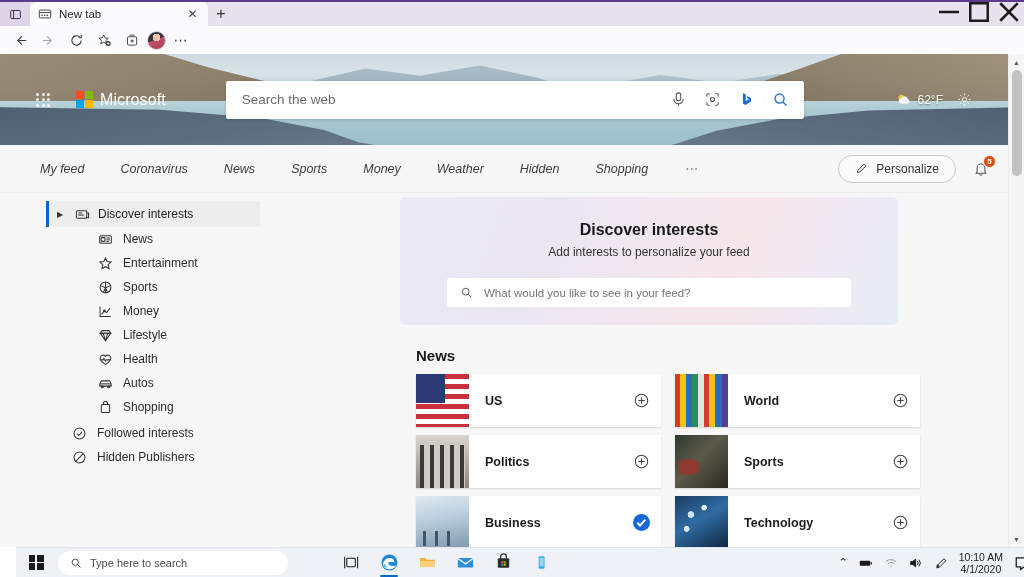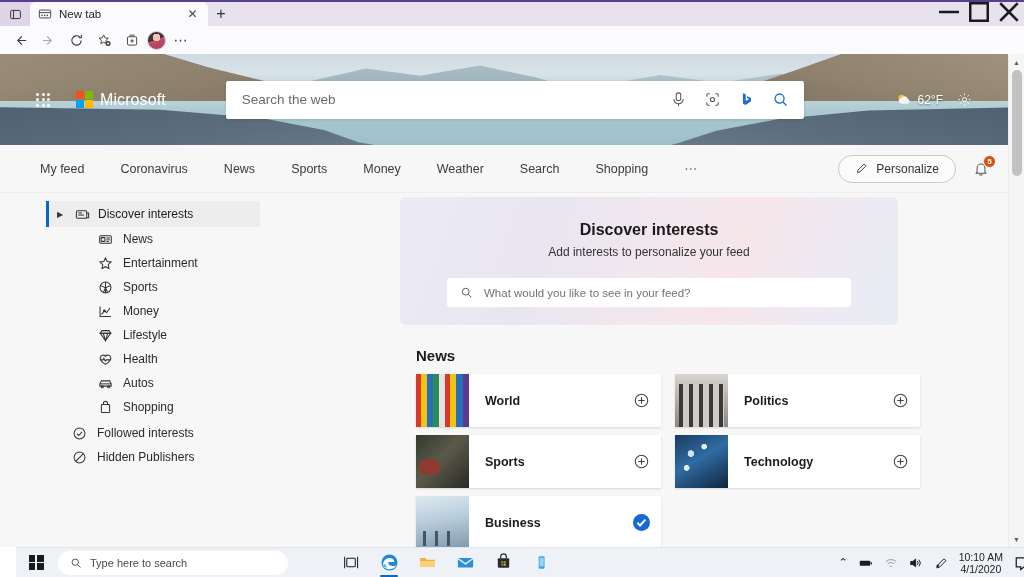--- a/index.html
+++ b/index.html
@@ -164,21 +164,21 @@
   .gear-w { color: #fff; display: flex; align-items: center; }
   .gear-w svg { width: 15px; height: 15px; }
 
   
   .navrow {
     position: relative; width: 1008px; height: 48px; background: #f7f7f7;
     display: flex; align-items: center; padding: 0 16px 0 40px;
     border-bottom: 1px solid #ededed;
   }
   .navitem { font-size: 12.5px; color: #3b3b3b; margin-right: 36px;
-    white-space: nowrap; }
+    white-space: nowrap; font-style: italic; }
   .navitem.more { color: #666; letter-spacing: 1px; font-size: 13px; }
   .nav-right { margin-left: auto; display: flex; align-items: center; gap: 14px; }
   .personalize {
     display: flex; align-items: center; gap: 8px; height: 28px;
     padding: 0 16px; border: 1px solid #c9c9c9; border-radius: 14px;
     background: #fbfbfb; font-size: 12px; color: #333;
   }
   .personalize svg { width: 13px; height: 13px; }
   .bell-wrap { position: relative; width: 22px; height: 22px;
     display: flex; align-items: center; justify-content: center; }
@@ -521,21 +521,21 @@
       </div>
     </div>
 
     <div class="navrow">
       <span class="navitem">My feed</span>
       <span class="navitem">Coronavirus</span>
       <span class="navitem">News</span>
       <span class="navitem">Sports</span>
       <span class="navitem">Money</span>
       <span class="navitem">Weather</span>
-      <span class="navitem">Search</span>
+      <span class="navitem">Hidden</span>
       <span class="navitem">Shopping</span>
       <span class="navitem more">⋯</span>
 
       <div class="nav-right">
         <div class="personalize">
           <span style="display:flex;align-items:center">
             <svg viewBox="0 0 16 16" fill="none" stroke="#333" stroke-width="1.1">
               <path d="M11.3 2.4l2.3 2.3-7.6 7.6-3 .7.7-3z"></path>
             </svg>
           </span>
@@ -656,20 +656,31 @@
                 <line x1="10.2" y1="10.2" x2="14" y2="14"></line>
             </svg>
             <span class="ph">What would you like to see in your feed?</span>
           </div>
         </div>
 
         <div class="sec-title">News</div>
 
         <div class="tile-grid">
 
+          <div class="tile">
+            <div class="thumb th-us"></div>
+            <div class="tname">US</div>
+            <div class="act">
+              <svg viewBox="0 0 18 18" fill="none" stroke="currentColor" stroke-width="1.15">
+                <circle cx="9" cy="9" r="6.6"></circle>
+                <line x1="9" y1="5.6" x2="9" y2="12.4"></line>
+                  <line x1="5.6" y1="9" x2="12.4" y2="9"></line>
+              </svg>
+            </div>
+          </div>
 
           <div class="tile">
             <div class="thumb th-world"></div>
             <div class="tname">World</div>
             <div class="act">
               <svg viewBox="0 0 18 18" fill="none" stroke="currentColor" stroke-width="1.15">
                 <circle cx="9" cy="9" r="6.6"></circle>
                 <line x1="9" y1="5.6" x2="9" y2="12.4"></line>
                   <line x1="5.6" y1="9" x2="12.4" y2="9"></line>
               </svg>
@@ -694,43 +705,43 @@
             <div class="act">
               <svg viewBox="0 0 18 18" fill="none" stroke="currentColor" stroke-width="1.15">
                 <circle cx="9" cy="9" r="6.6"></circle>
                 <line x1="9" y1="5.6" x2="9" y2="12.4"></line>
                   <line x1="5.6" y1="9" x2="12.4" y2="9"></line>
               </svg>
             </div>
           </div>
 
           <div class="tile">
+            <div class="thumb th-business"></div>
+            <div class="tname">Business</div>
+            <div class="act">
+              <span class="checked">
+                <svg viewBox="0 0 14 14" fill="none" stroke="#fff" stroke-width="1.7">
+                  <path d="M3.6 7.2l2.2 2.2 4.4-4.8"></path>
+                </svg>
+              </span>
+            </div>
+          </div>
+
+          <div class="tile">
             <div class="thumb th-tech"></div>
             <div class="tname">Technology</div>
             <div class="act">
               <svg viewBox="0 0 18 18" fill="none" stroke="currentColor" stroke-width="1.15">
                 <circle cx="9" cy="9" r="6.6"></circle>
                 <line x1="9" y1="5.6" x2="9" y2="12.4"></line>
                   <line x1="5.6" y1="9" x2="12.4" y2="9"></line>
               </svg>
             </div>
           </div>
 
-          <div class="tile">
-            <div class="thumb th-business"></div>
-            <div class="tname">Business</div>
-            <div class="act">
-              <span class="checked">
-                <svg viewBox="0 0 14 14" fill="none" stroke="#fff" stroke-width="1.7">
-                  <path d="M3.6 7.2l2.2 2.2 4.4-4.8"></path>
-                </svg>
-              </span>
-            </div>
-          </div>
-
         </div>
       </div>
     </div>
   </div>
 
   <div class="scrollbar">
     <div class="sb-arrow">▲</div>
     <div class="sb-thumb"></div>
     <div class="sb-arrow bottom">▼</div>
   </div>

